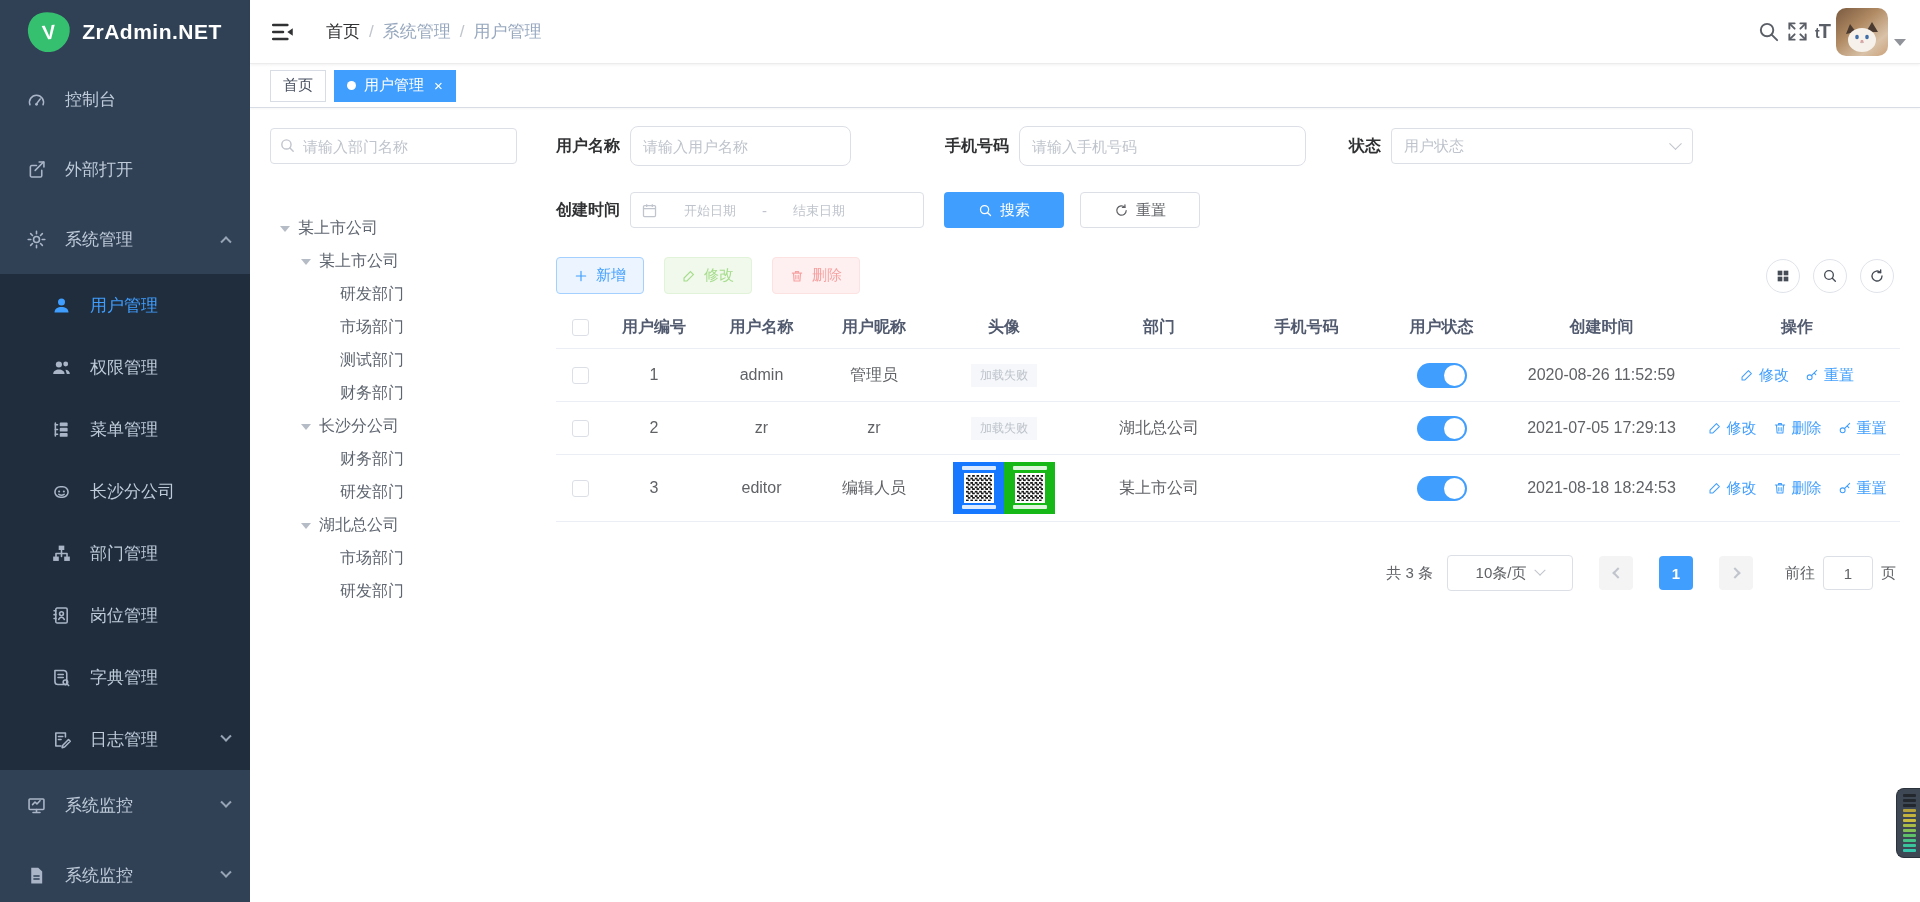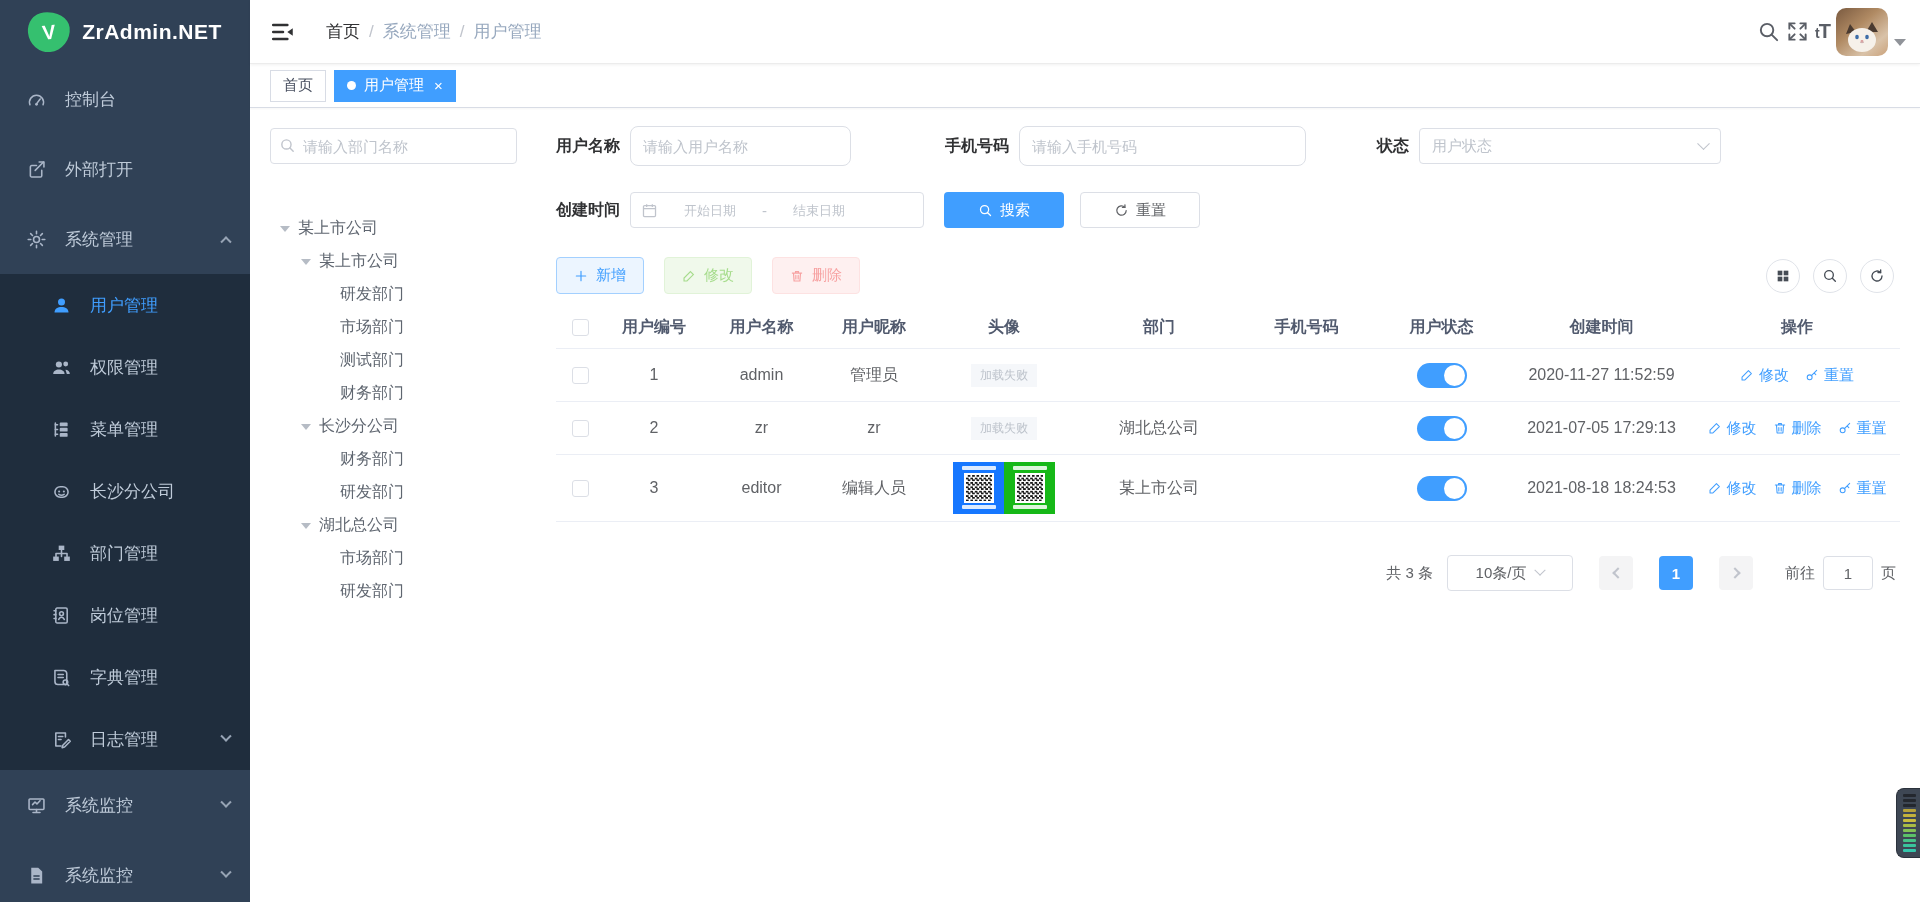--- a/index.html
+++ b/index.html
@@ -72,21 +72,21 @@
   .right-panel { flex:1; min-width:0; padding-right:10px; }
 
   .filter-row { display:flex; align-items:center; height:36px; }
   .filter-row.r1 { margin-bottom:28px; }
   .f-label { font-size:16px; font-weight:bold; color:#303133; white-space:nowrap; }
   .f-input { height:40px; border:1px solid #dcdfe6; border-radius:8px; font-size:15px; color:#606266; padding:0 12px; outline:none; font-family:inherit; }
   .f-input::placeholder { color:#bfc4cc; }
   .w-user { width:221px; margin-left:10px; }
   .lbl-phone { margin-left:94px; }
   .w-phone { width:287px; margin-left:10px; }
-  .lbl-status { margin-left:71px; }
+  .lbl-status { margin-left:43px; }
   .f-select { width:302px; height:36px; border:1px solid #dcdfe6; border-radius:4px; margin-left:10px; display:flex; align-items:center; padding:0 12px; color:#bfc4cc; font-size:15px; cursor:pointer; }
   .f-select .chevg { margin-left:auto; width:9px; height:9px; border-right:1.6px solid #c0c4cc; border-bottom:1.6px solid #c0c4cc; transform:rotate(45deg) translate(-2px,-2px); }
   .date-range { width:294px; height:36px; border:1px solid #dcdfe6; border-radius:4px; margin-left:10px; display:flex; align-items:center; padding:0 10px; gap:6px; }
   .date-range .cal { width:17px; height:17px; color:#c0c4cc; }
   .date-range .cal svg { width:17px; height:17px; stroke:currentColor; fill:none; stroke-width:1.8; }
   .date-range input { border:none; outline:none; width:92px; font-size:13px; text-align:center; color:#606266; font-family:inherit; }
   .date-range input::placeholder { color:#bfc4cc; }
   .date-sep { color:#bfc4cc; font-size:15px; }
   .btn { height:36px; border-radius:4px; display:inline-flex; align-items:center; justify-content:center; gap:7px; font-size:15px; cursor:pointer; border:1px solid transparent; padding:0 33px; }
   .btn svg { width:15px; height:15px; stroke:currentColor; fill:none; stroke-width:2; stroke-linecap:round; }
@@ -540,21 +540,21 @@
             <div class="td col-name">admin</div>
             <div class="td col-nick">管理员</div>
             <div class="td col-avatar">
                 <span class="load-failed">加载失败</span>
               </div>
             <div class="td col-dept"></div>
             <div class="td col-phone"></div>
             <div class="td col-status">
                 <span class="switch"></span>
               </div>
-            <div class="td col-created">2020-11-27 11:52:59</div>
+            <div class="td col-created">2020-08-26 11:52:59</div>
             <div class="td col-ops">
               <div class="ops">
                 <a class="op">
                   <svg viewBox="0 0 24 24">
                       <path d="M14.5 4.5l5 5L8.5 20.5H3.5v-5z"></path>
                     </svg>
                   <span>修改</span>
                 </a>
                 <a class="op">
                   <svg viewBox="0 0 24 24">

